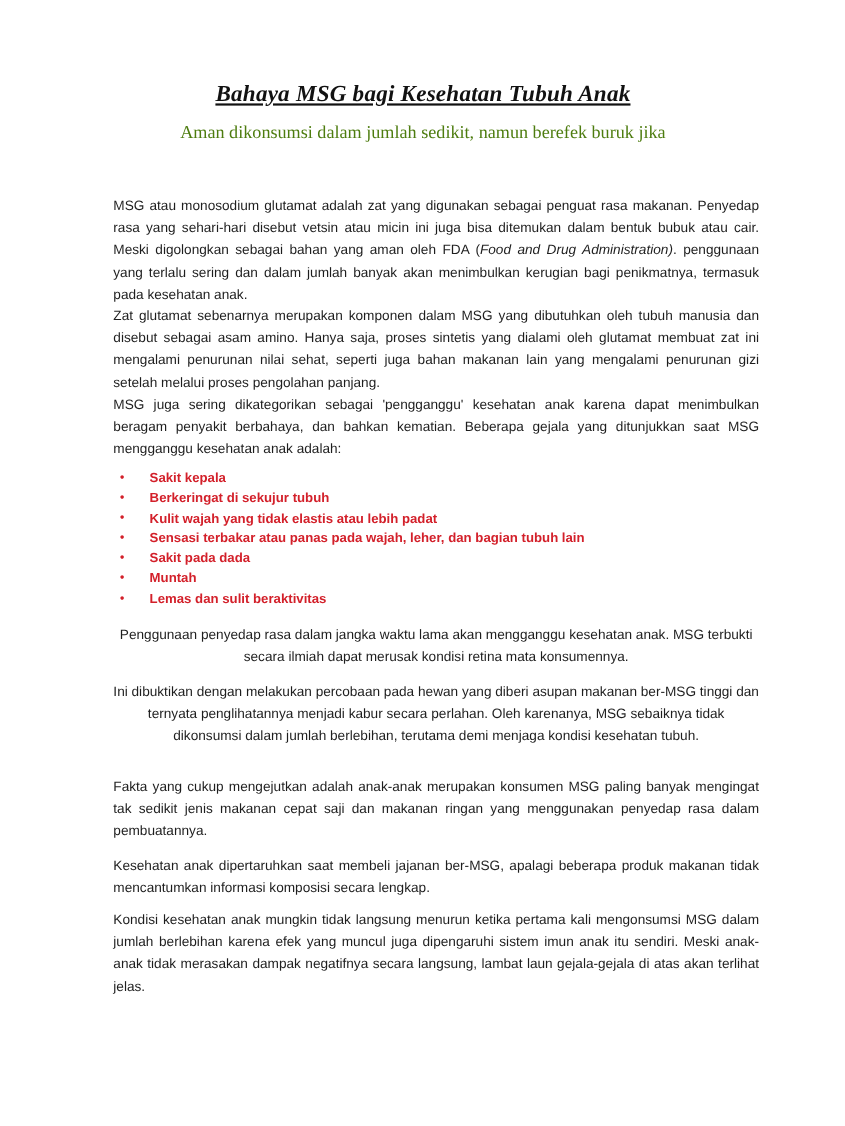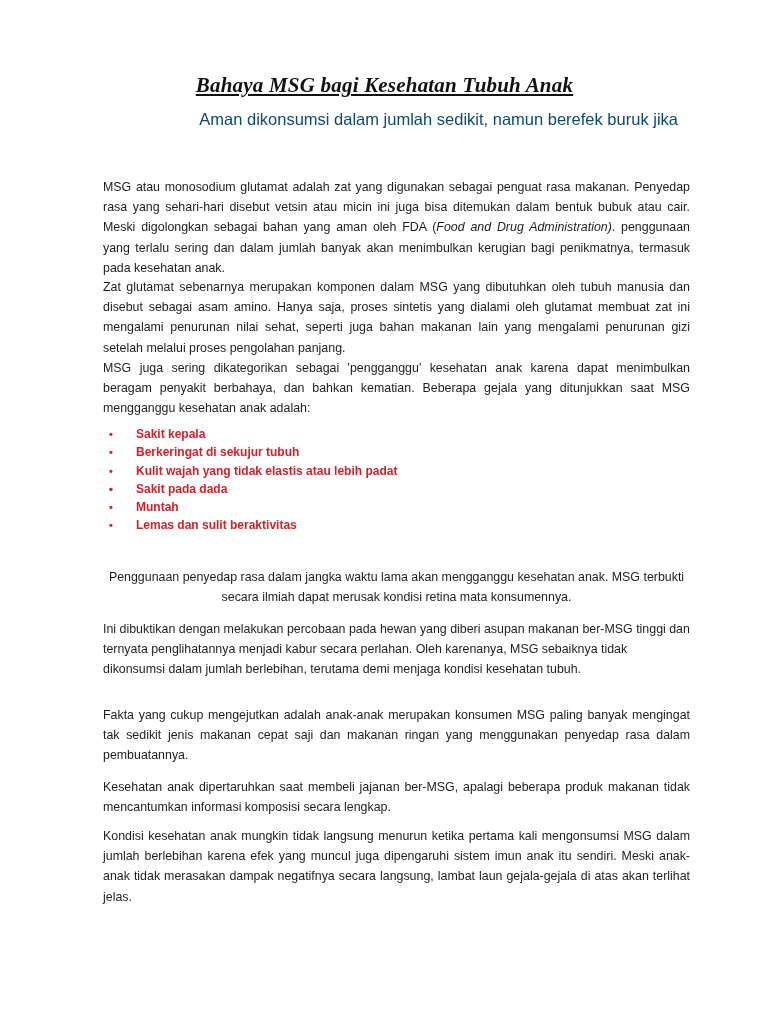--- a/index.html
+++ b/index.html
@@ -29,29 +29,29 @@
       margin: 0;
       position: absolute;
       top: 73px;
       left: 0;
       width: 587px;
       letter-spacing: 0.2px;
       color: #111;
       font-style: italic;
     }
     .subtitle {
-      font-family: Liberation Sans, sans-serif;
+      font-family: Liberation Serif, serif;
       font-size: 16.5px;
-      text-align: right;
+      text-align: center;
       line-height: 21px;
       position: absolute;
       top: 109px;
       left: 0;
       width: 587px;
-      color: #0c4a6e;
+      color: #4d7c0f;
       margin: 0;
     }
     .body-text {
       font-family: "Liberation Sans", sans-serif;
       font-size: 12.4px;
       line-height: 20.2px;
       color: #1e1e1e;
       text-align: justify;
       margin: 0;
       position: absolute;
@@ -98,28 +98,28 @@
   <p class="body-text" style="top:177px;"><span>MSG atau monosodium glutamat adalah zat yang digunakan sebagai penguat rasa makanan. Penyedap rasa yang sehari-hari disebut vetsin atau micin ini juga bisa ditemukan dalam bentuk bubuk atau cair. Meski digolongkan sebagai bahan yang aman oleh FDA (</span><span class="it">Food and Drug Administration)</span><span>. penggunaan yang terlalu sering dan dalam jumlah banyak akan menimbulkan kerugian bagi penikmatnya, termasuk pada kesehatan anak.</span></p>
 
   <p class="body-text" style="top:277px;">Zat glutamat sebenarnya merupakan komponen dalam MSG yang dibutuhkan oleh tubuh manusia dan disebut sebagai asam amino. Hanya saja, proses sintetis yang dialami oleh glutamat membuat zat ini mengalami penurunan nilai sehat, seperti juga bahan makanan lain yang mengalami penurunan gizi setelah melalui proses pengolahan panjang.</p>
 
   <p class="body-text" style="top:358px;">MSG juga sering dikategorikan sebagai 'pengganggu' kesehatan anak karena dapat menimbulkan beragam penyakit berbahaya, dan bahkan kematian. Beberapa gejala yang ditunjukkan saat MSG mengganggu kesehatan anak adalah:</p>
 
   <ul class="symptoms">
     <li><span class="bullet">•</span><span>Sakit kepala</span></li>
     <li><span class="bullet">•</span><span>Berkeringat di sekujur tubuh</span></li>
     <li><span class="bullet">•</span><span>Kulit wajah yang tidak elastis atau lebih padat</span></li>
-    <li><span class="bullet">•</span></li>
+    <li><span class="bullet">•</span><span>Sensasi terbakar atau panas pada wajah, leher, dan bagian tubuh lain</span></li>
     <li><span class="bullet">•</span><span>Sakit pada dada</span></li>
     <li><span class="bullet">•</span><span>Muntah</span></li>
     <li><span class="bullet">•</span><span>Lemas dan sulit beraktivitas</span></li>
   </ul>
 
   <p class="body-text" style="top:567px; text-align:center;">Penggunaan penyedap rasa dalam jangka waktu lama akan mengganggu kesehatan anak. MSG terbukti secara ilmiah dapat merusak kondisi retina mata konsumennya.</p>
 
-  <p class="body-text" style="top:619px; text-align:left;">Ini dibuktikan dengan melakukan percobaan pada hewan yang diberi asupan makanan ber-MSG tinggi dan ternyata penglihatannya menjadi kabur secara perlahan. Oleh karenanya, MSG sebaiknya tidak dikonsumsi dalam jumlah berlebihan, terutama demi menjaga kondisi kesehatan tubuh.</p>
+  <p class="body-text" style="top:619px; text-align:center;">Ini dibuktikan dengan melakukan percobaan pada hewan yang diberi asupan makanan ber-MSG tinggi dan ternyata penglihatannya menjadi kabur secara perlahan. Oleh karenanya, MSG sebaiknya tidak dikonsumsi dalam jumlah berlebihan, terutama demi menjaga kondisi kesehatan tubuh.</p>
 
   <p class="body-text" style="top:705px;">Fakta yang cukup mengejutkan adalah anak-anak merupakan konsumen MSG paling banyak mengingat tak sedikit jenis makanan cepat saji dan makanan ringan yang menggunakan penyedap rasa dalam pembuatannya.</p>
 
   <p class="body-text" style="top:777px;">Kesehatan anak dipertaruhkan saat membeli jajanan ber-MSG, apalagi beberapa produk makanan tidak mencantumkan informasi komposisi secara lengkap.</p>
 
   <p class="body-text" style="top:826px;">Kondisi kesehatan anak mungkin tidak langsung menurun ketika pertama kali mengonsumsi MSG dalam jumlah berlebihan karena efek yang muncul juga dipengaruhi sistem imun anak itu sendiri. Meski anak-anak tidak merasakan dampak negatifnya secara langsung, lambat laun gejala-gejala di atas akan terlihat jelas.</p>
 </div>
 
 </body></html>

